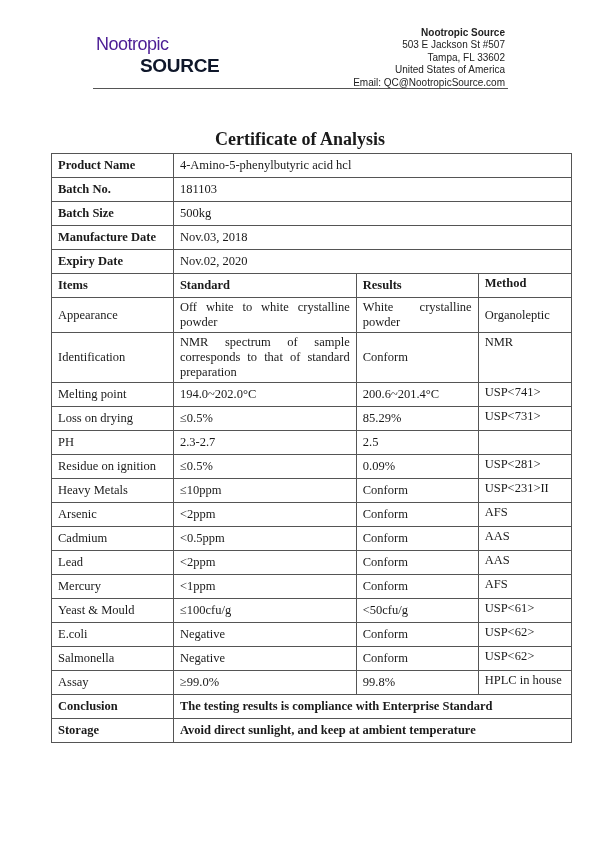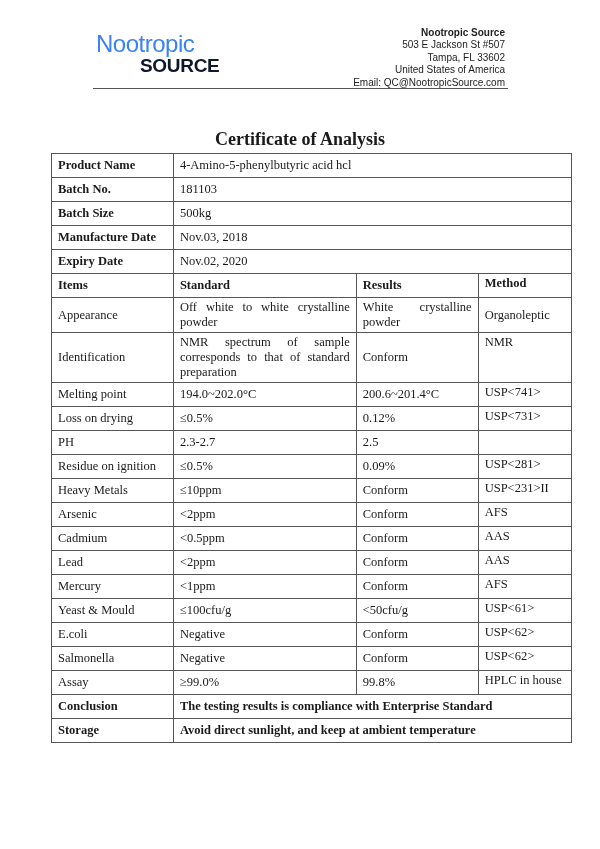--- a/index.html
+++ b/index.html
@@ -1,18 +1,18 @@
 <!DOCTYPE html>
 <html><head>
 <meta charset="utf-8">
 <style>
   html, body { margin: 0; padding: 0; background: #ffffff; }
   body { width: 600px; height: 849px; position: relative; overflow: hidden; font-family: "Liberation Serif", serif; color: #1a1a1a; }
   .logo { position: absolute; left: 96px; top: 32px; width: 130px; }
-  .logo .l1 { font-family: "Liberation Sans", sans-serif; font-size: 24px; color: #3b82f6; letter-spacing: -0.5px; line-height: 24px; font-weight: normal; }
+  .logo .l1 { font-family: "Liberation Sans", sans-serif; font-size: 18px; color: #4c1d95; letter-spacing: -0.5px; line-height: 24px; font-weight: normal; }
   .logo .l2 { font-family: "Liberation Sans", sans-serif; font-size: 19px; color: #0f172a; font-weight: bold; line-height: 20px; margin-left: 44px; letter-spacing: -0.3px; }
   .logo-rule { position: absolute; left: 93px; top: 88px; width: 415px; height: 1px; background: #555; }
   .address { position: absolute; right: 95px; top: 27px; text-align: right; font-family: "Liberation Sans", sans-serif; font-size: 10px; line-height: 12.4px; color: #222; }
   .address .co { font-weight: bold; }
   .title { position: absolute; left: 0; width: 600px; top: 129px; text-align: center; font-size: 18px; font-weight: bold; }
   table { position: absolute; left: 51px; top: 153px; width: 521px; border-collapse: collapse; font-size: 12.5px; }
   td, th { border: 1px solid #555; padding: 2px 6px; vertical-align: middle; line-height: 15px; }
   th { font-weight: bold; text-align: left; height: 19px; }
   td { height: 19px; }
   .b { font-weight: bold; }
@@ -92,21 +92,21 @@
       </tr>
       <tr>
         <td>Melting point</td>
         <td class="just">194.0~202.0°C</td>
         <td class="just">200.6~201.4°C</td>
         <td class="top">USP&lt;741&gt;</td>
       </tr>
       <tr>
         <td>Loss on drying</td>
         <td class="just">≤0.5%</td>
-        <td class="just">0.12%</td>
+        <td class="just">85.29%</td>
         <td class="top">USP&lt;731&gt;</td>
       </tr>
       <tr>
         <td>PH</td>
         <td class="just">2.3-2.7</td>
         <td class="just">2.5</td>
         <td class="top"></td>
       </tr>
       <tr>
         <td>Residue on ignition</td>

